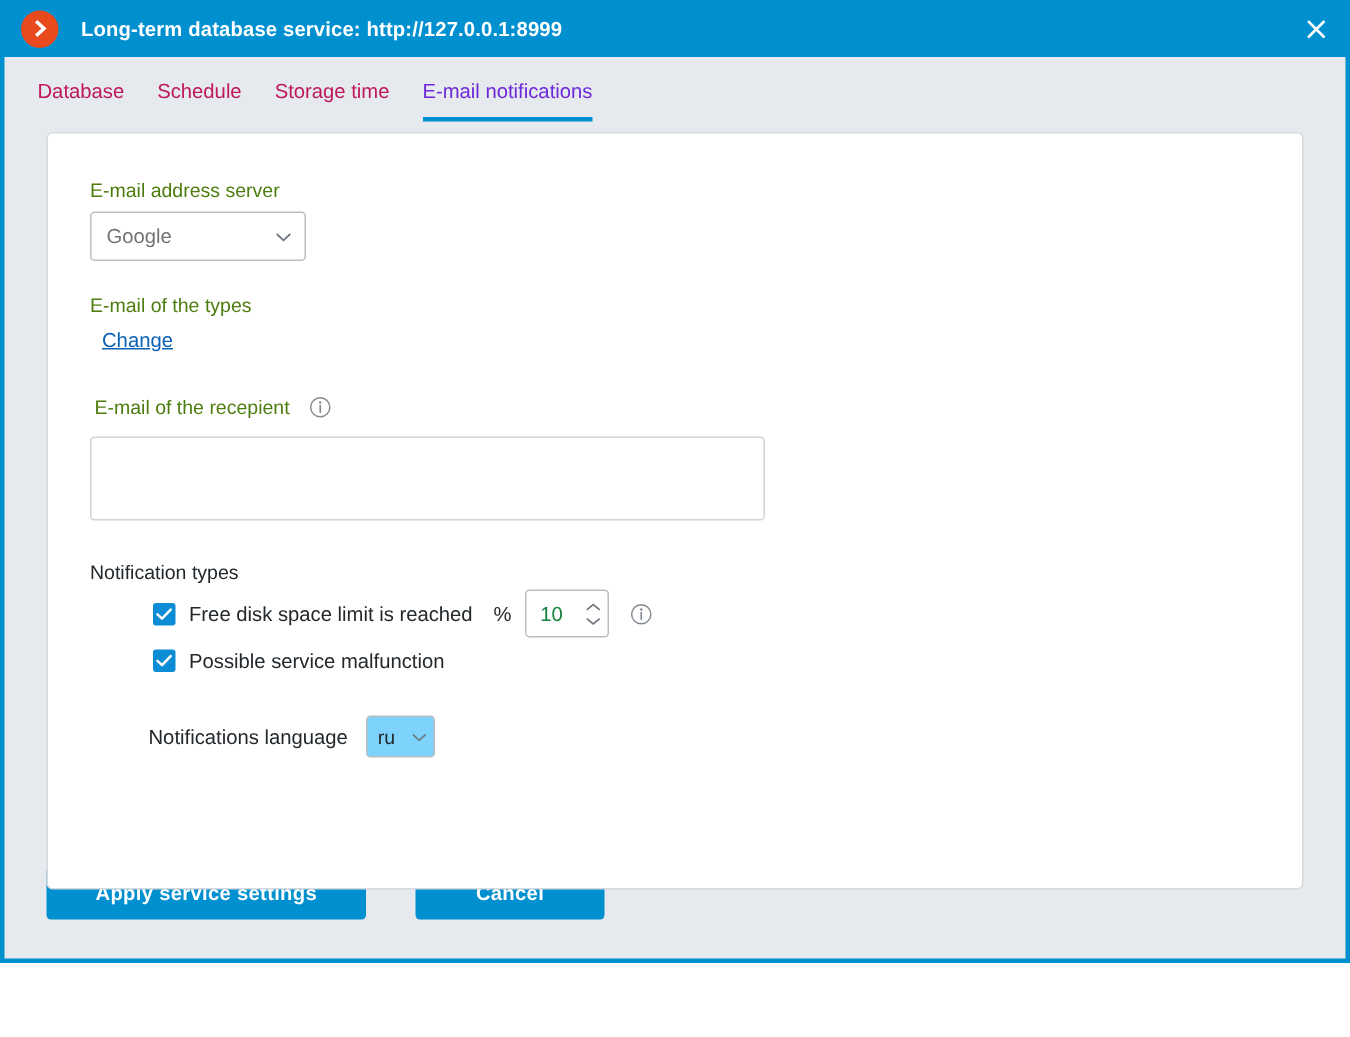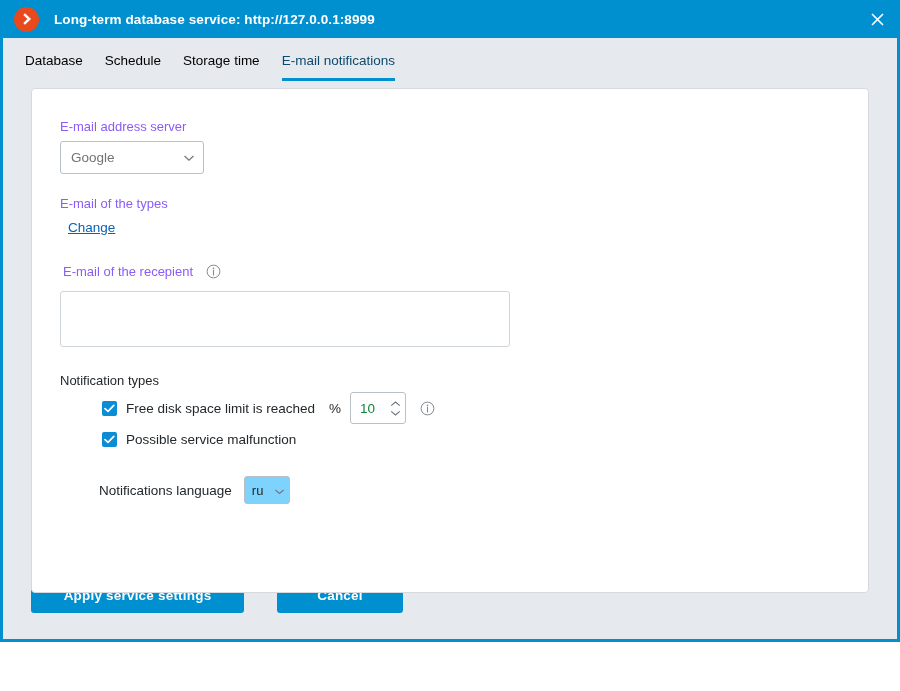--- a/index.html
+++ b/index.html
@@ -70,51 +70,51 @@
   
   .tabs {
     display: flex;
     align-items: flex-end;
     padding: 14px 0 0 22px;
     height: 43px;
     min-height: 43px;
   }
   .tab {
     font-size: 13.5px;
-    color: #000000;
+    color: #be185d;
     padding: 0 0 9px 0;
     margin-right: 22px;
     cursor: pointer;
     border-bottom: 3px solid transparent;
     line-height: 16px;
     white-space: nowrap;
   }
   .tab.active {
-    color: #0c4a6e;
+    color: #6d28d9;
     border-bottom-color: #0090d0;
   }
 
   
   .card-wrap {
     flex: 1 1 auto;
     padding: 7px 28px 0 28px;
     min-height: 0;
   }
   .card {
     background: #ffffff;
     border: 1px solid #d6dade;
     border-radius: 4px;
     height: 505px;
     padding: 30px 0 0 0;
     position: relative;
   }
 
   .field-label {
     font-size: 13px;
-    color: #8b5cf6;
+    color: #4d7c0f;
     margin: 0 0 7px 0;
   }
   .section-x { padding-left: 28px; }
 
   
   .select-box {
     width: 144px;
     height: 33px;
     border: 1px solid #b9bfc6;
     border-radius: 3px;

